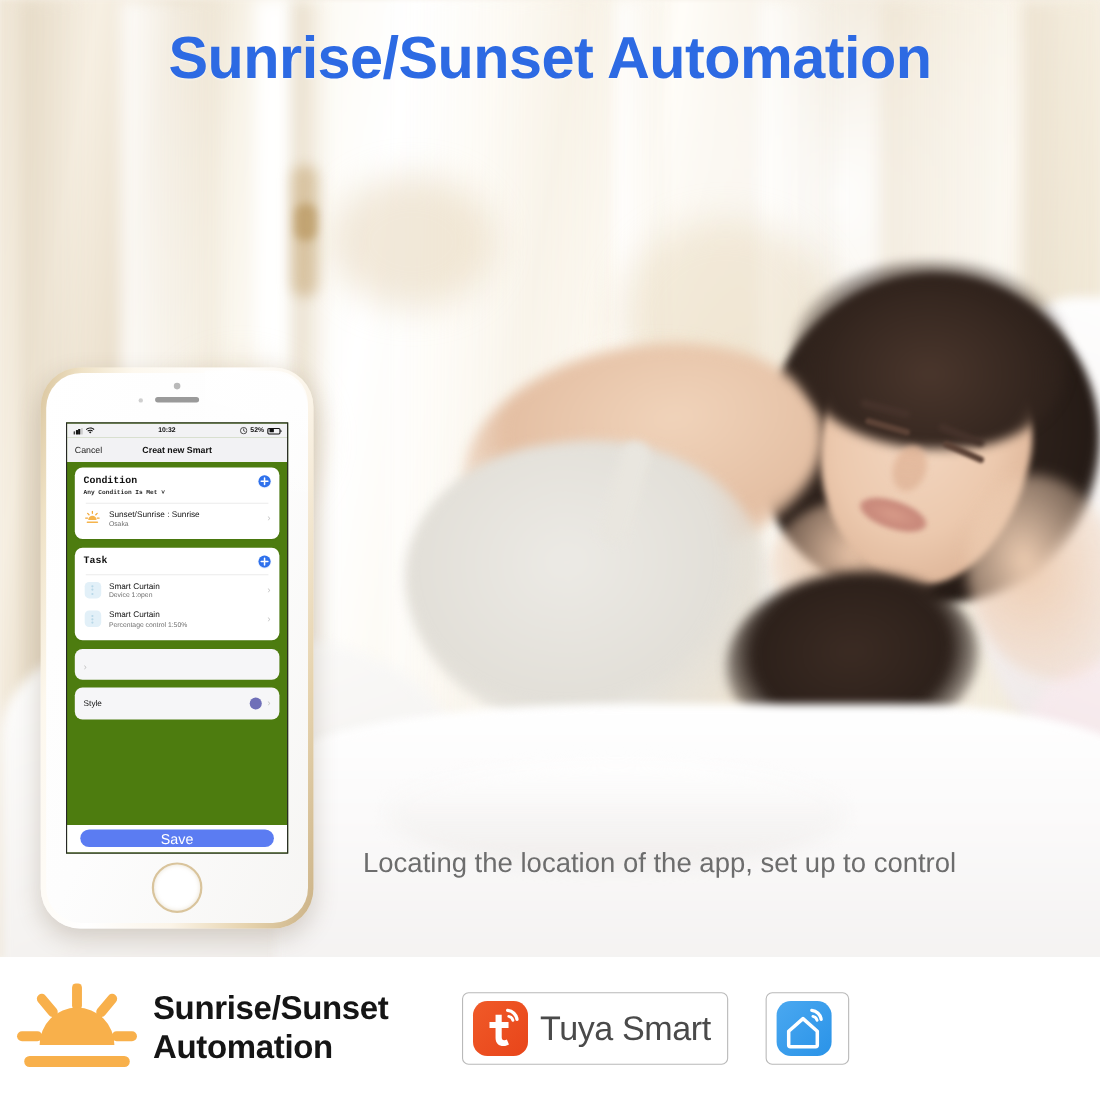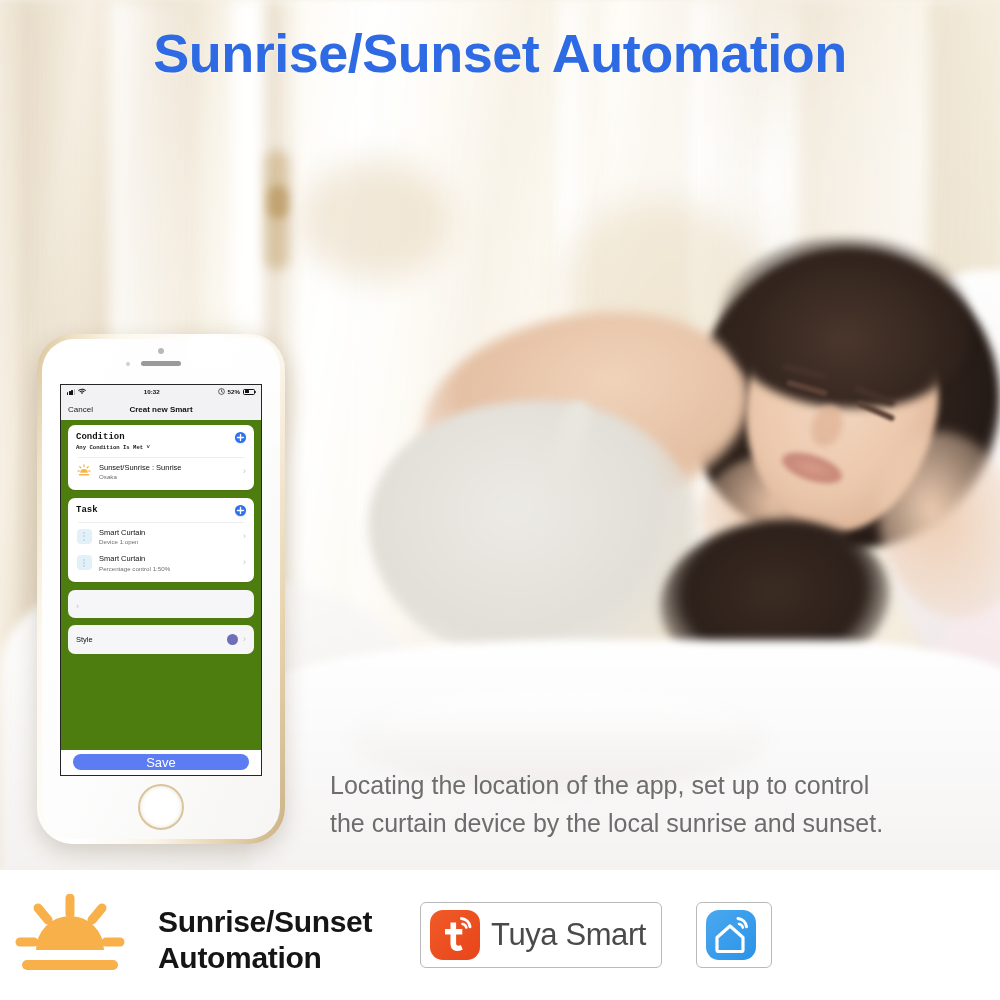--- a/index.html
+++ b/index.html
@@ -300,21 +300,21 @@
     color: #ffffff; font-size: 13px;
     display: flex; align-items: center; justify-content: center;
   }
 
   
   #brandbar {
     position: absolute; left: 0; bottom: 0; width: 1000px; height: 130px;
     background: #ffffff; z-index: 7;
     display: flex; align-items: center; padding: 0 14px;
   }
-  .brand-left { display: flex; align-items: flex-end; gap: 32px; width: 400px; }
+  .brand-left { display: flex; align-items: center; gap: 13px; width: 400px; }
   .sun-logo { width: 112px; height: 82px; flex: 0 0 auto; }
   .brand-text { font-size: 30px; line-height: 36px; color: #151515; font-weight: bold; letter-spacing: -0.3px; }
 
   .badge {
     border: 1px solid #b9b9b9; border-radius: 6px;
     height: 66px; display: flex; align-items: center; gap: 11px;
     padding: 0 15px 0 9px; background: #ffffff;
   }
   .badge-1 { margin-left: 6px; }
   .badge-2 { margin-left: 34px; }
@@ -363,21 +363,20 @@
   <div class="person hair-curl"></div>
   <div class="person sheet-left"></div>
   <div class="person sheet-main"></div>
   <div class="person sheet-fold"></div>
 </div>
 
 <div id="headline">Sunrise/Sunset Automation</div>
 
 <div id="description">
   <div>Locating the location of the app, set up to control</div>
-  <div>the curtain device by the local sunrise and sunset.</div>
 </div>
 
 <div id="phone">
   <div class="phone-body"></div>
   <div class="phone-face"></div>
   <div class="phone-glare"></div>
   <div class="cam"></div>
   <div class="speaker"></div>
   <div class="sensor"></div>
 

